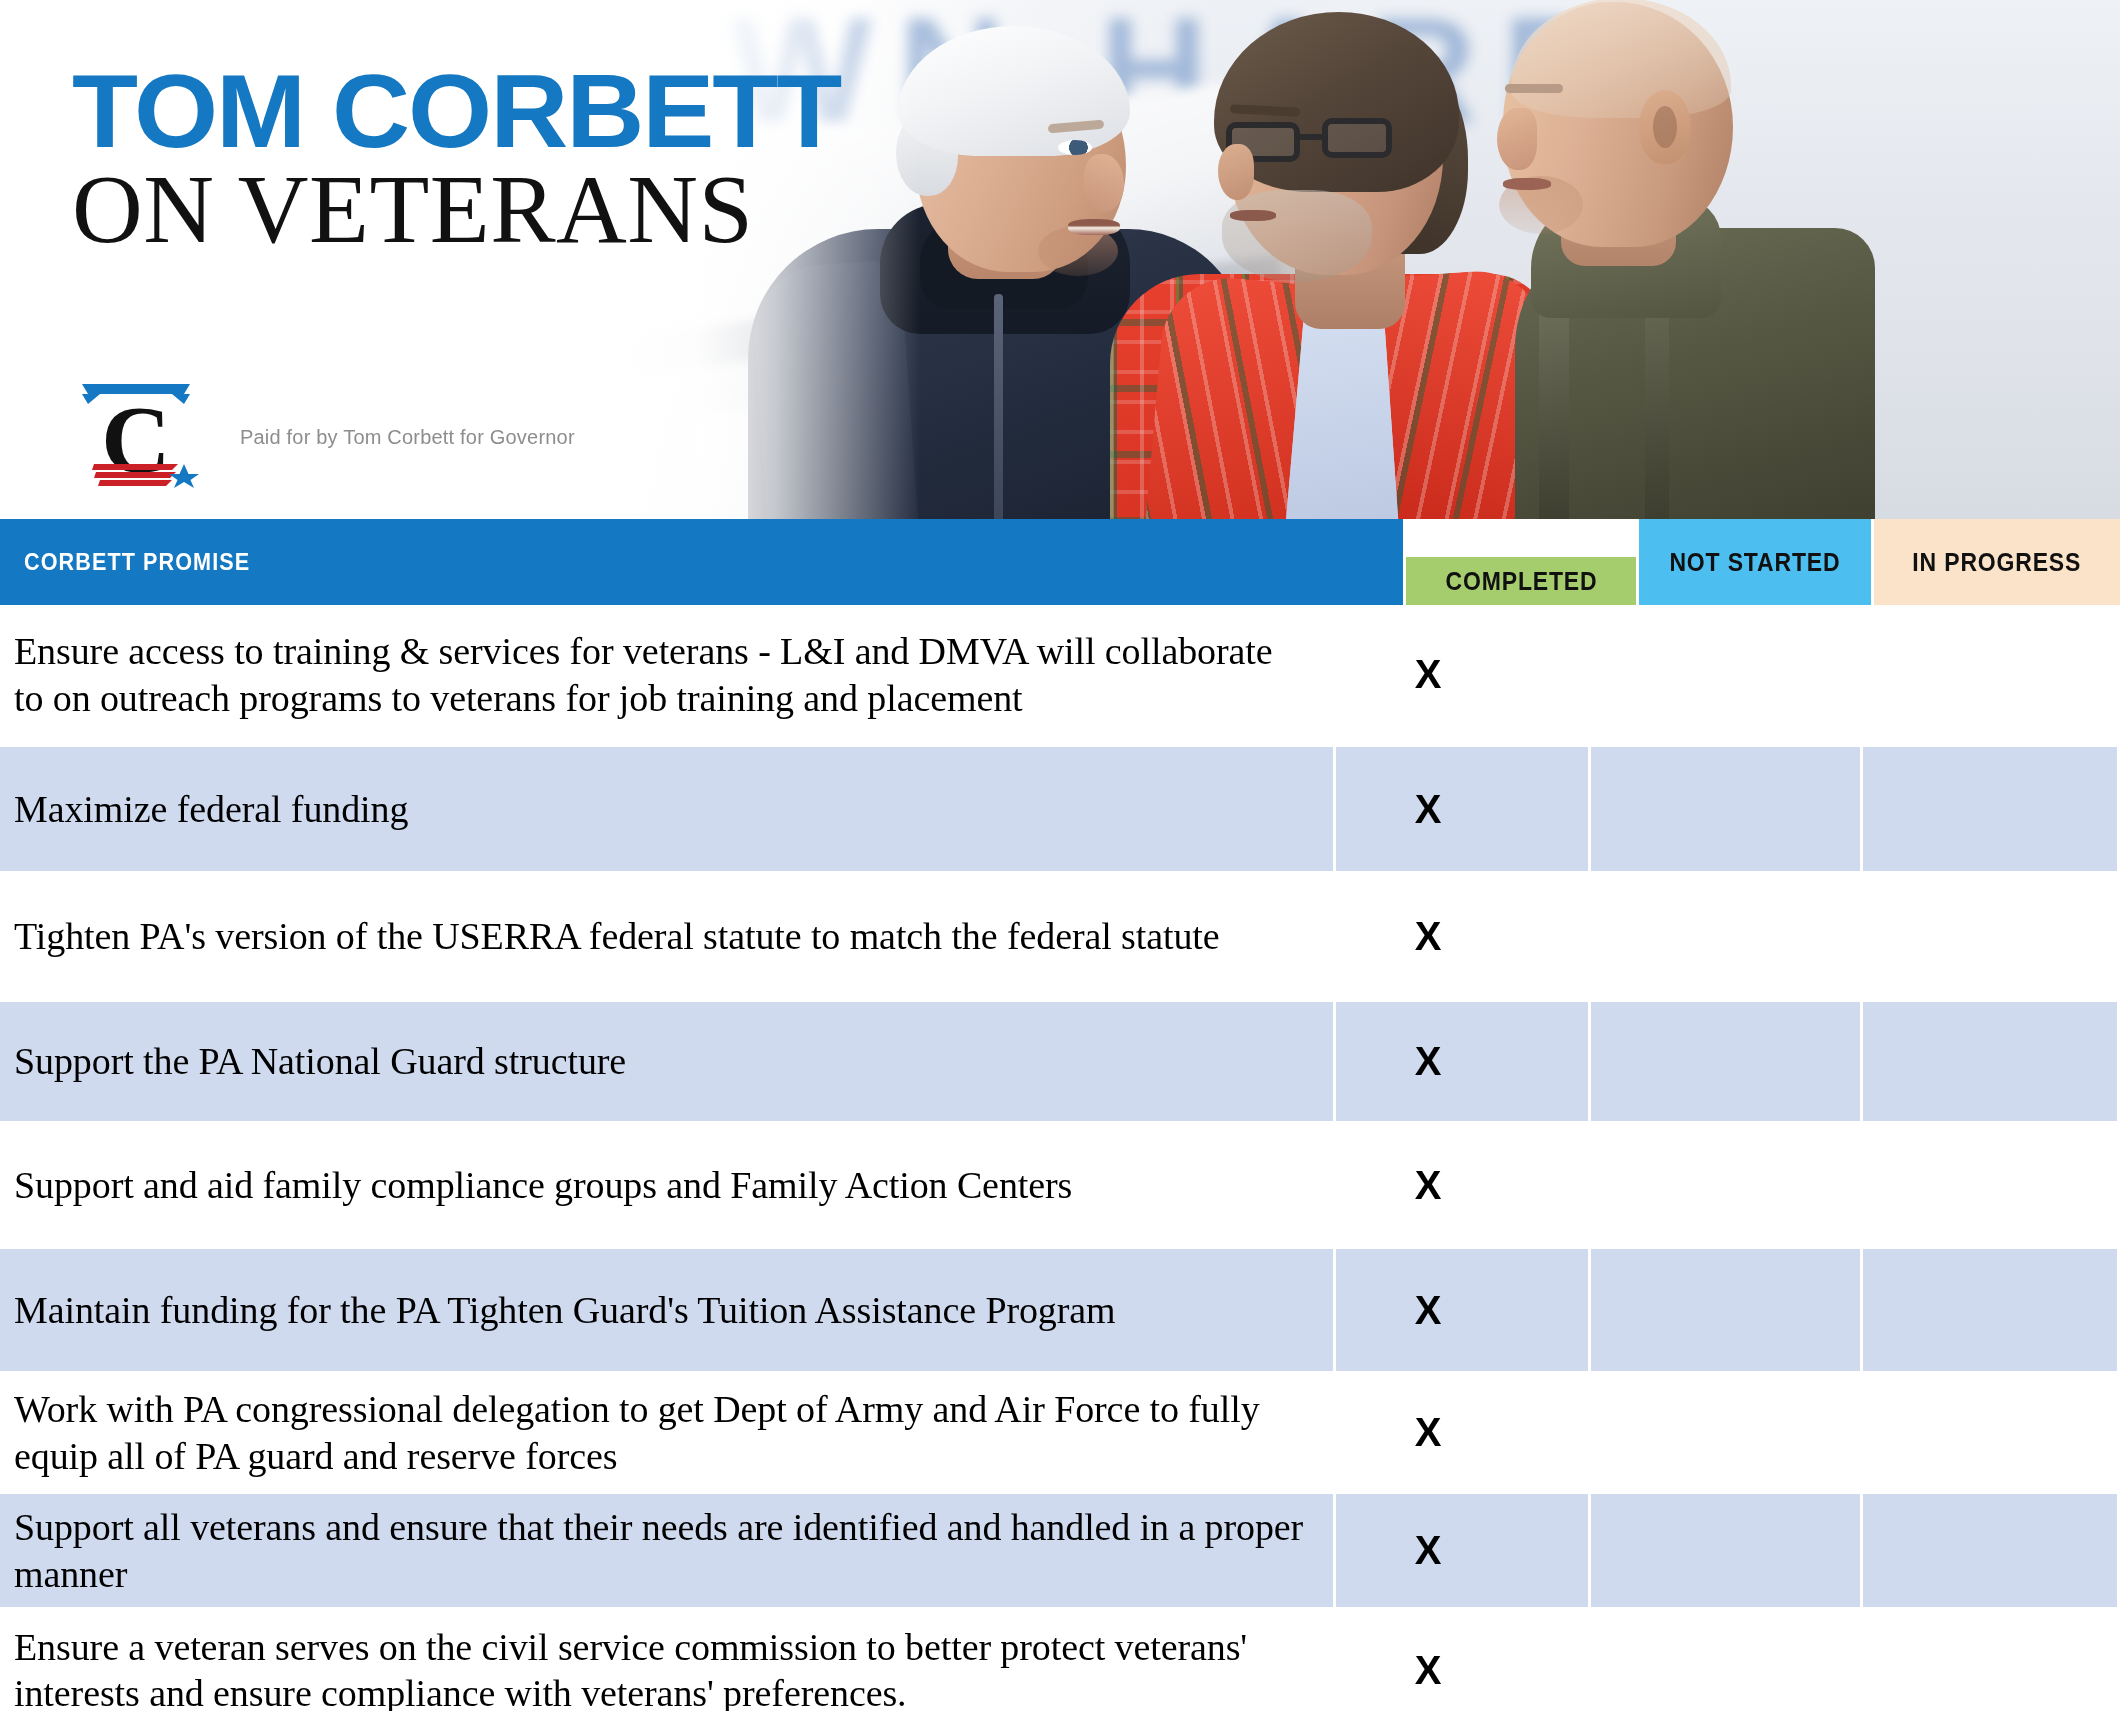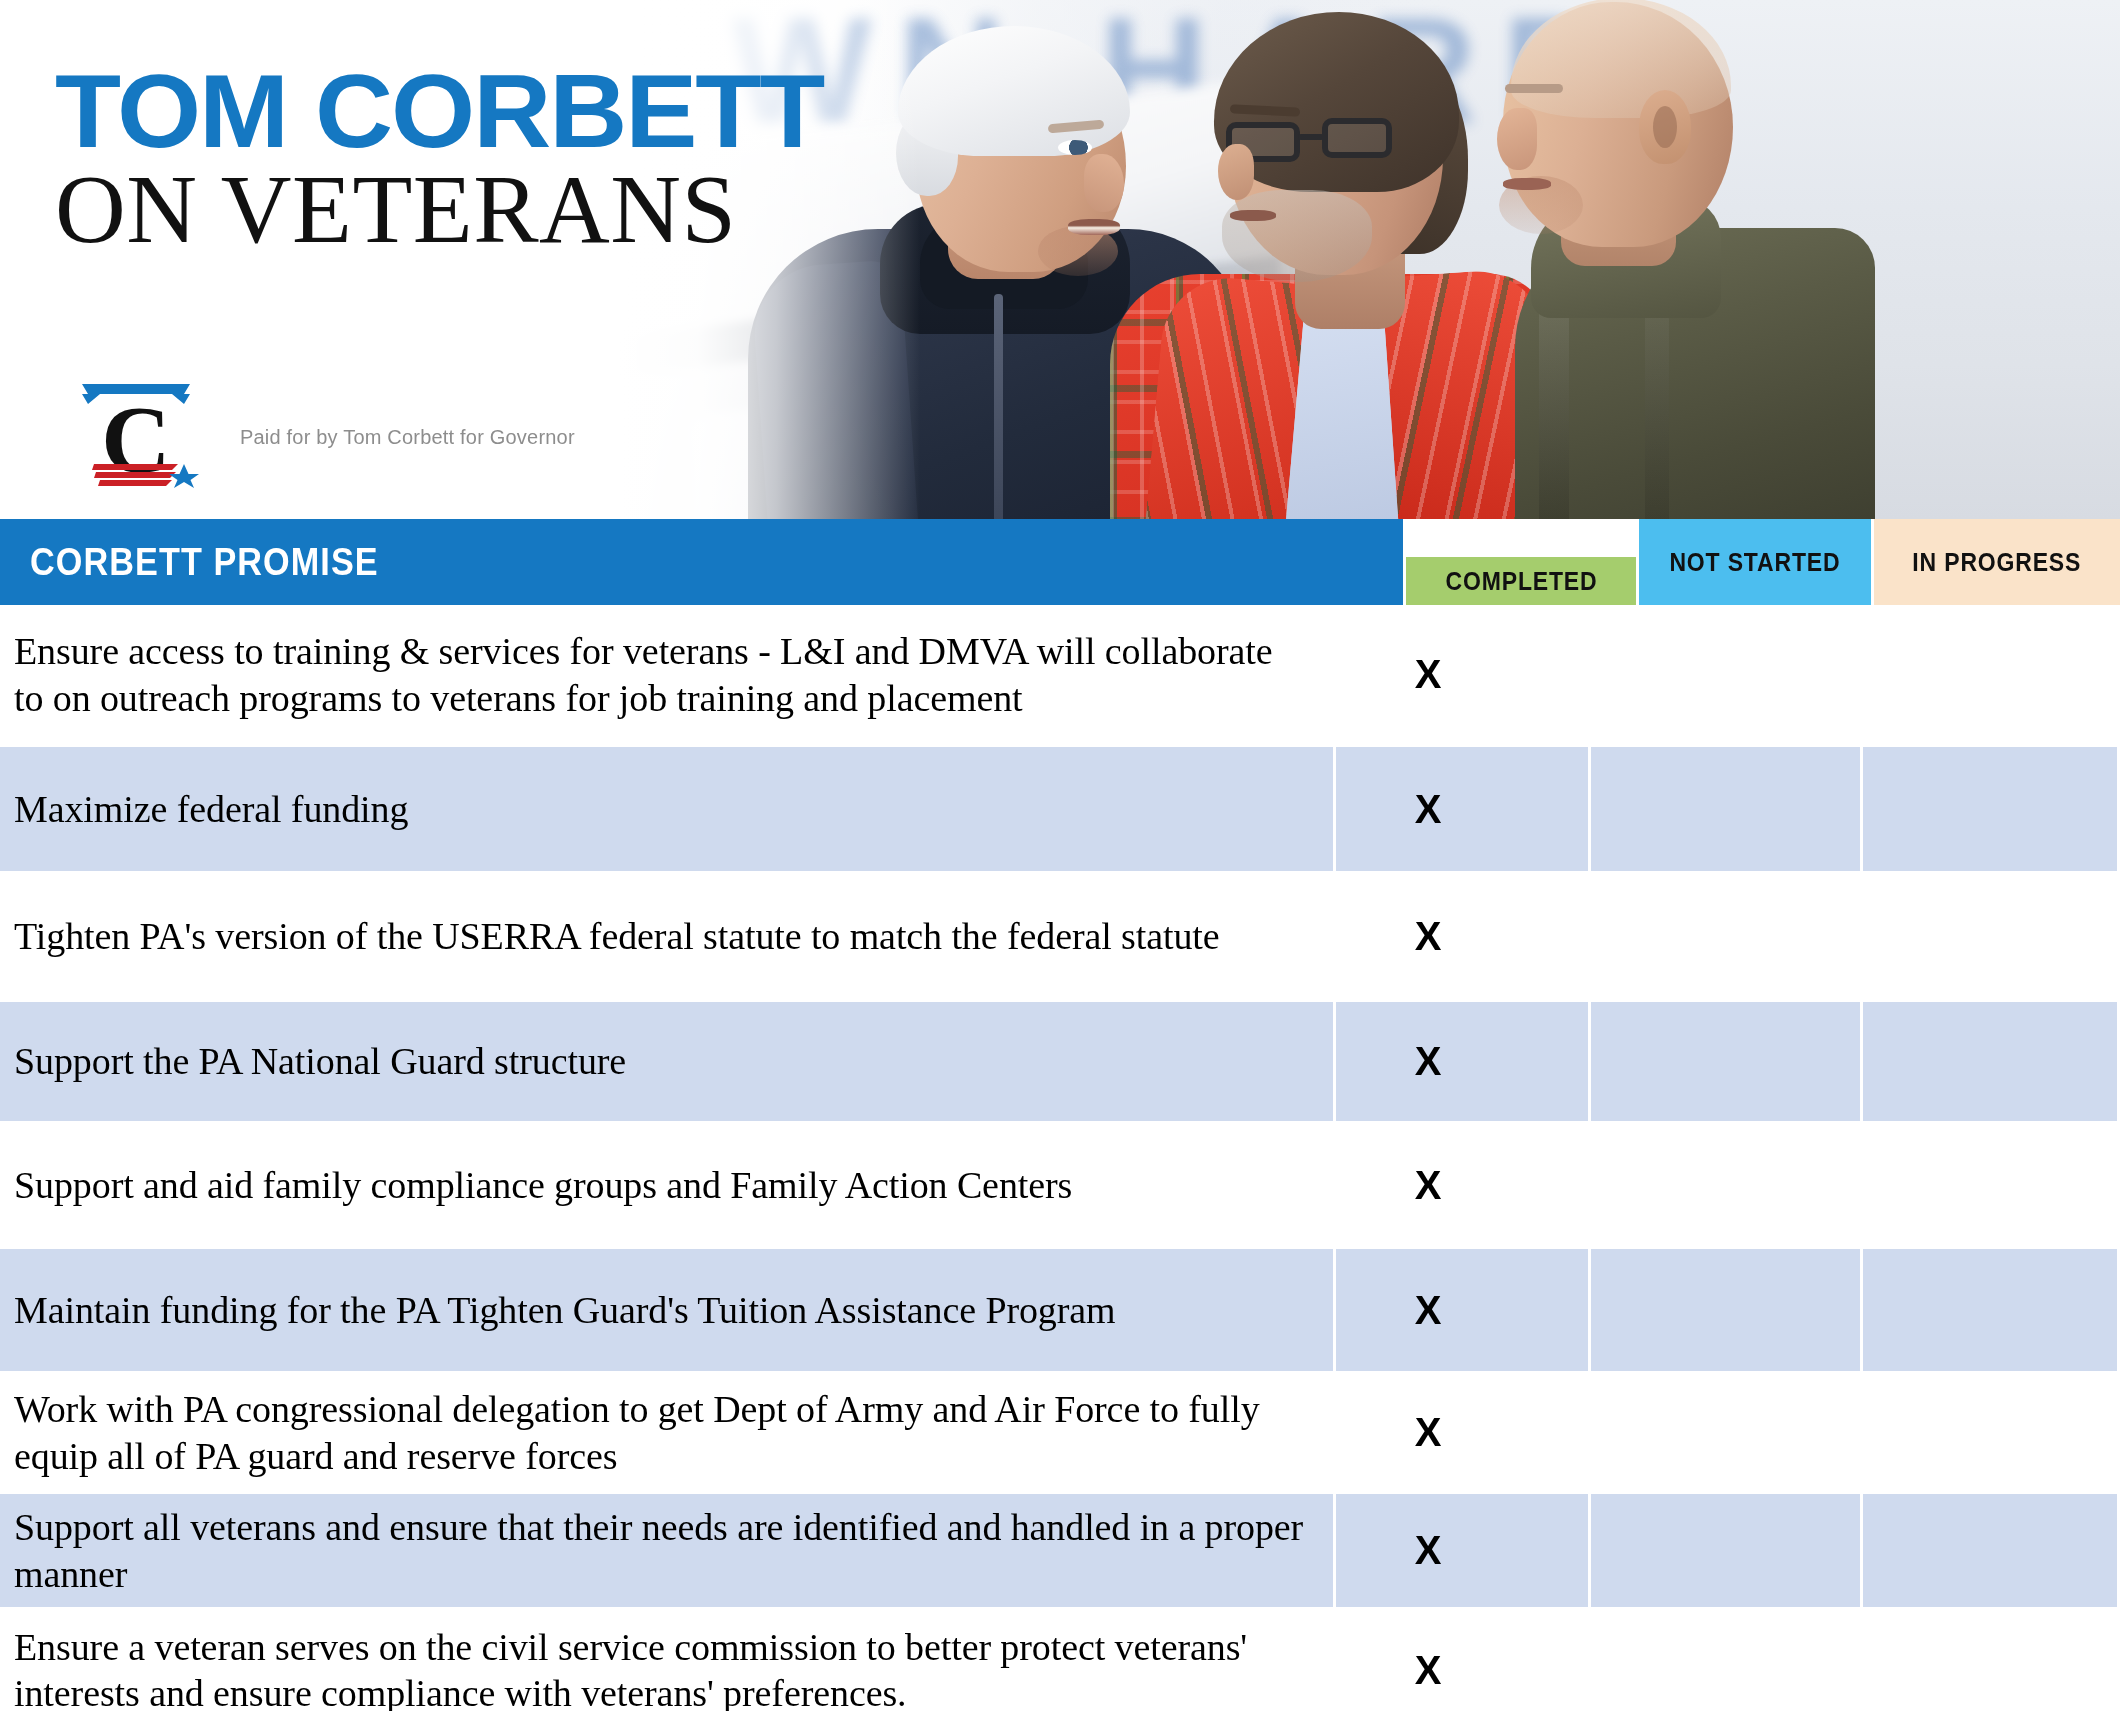--- a/index.html
+++ b/index.html
@@ -202,21 +202,21 @@
   .m3-chin { position:absolute; left:24px; top:188px; width:84px; height:58px;
     background: linear-gradient(180deg, rgba(196,146,118,.5), rgba(176,128,102,.15)); border-radius:50%; }
 
   
   .photo-fade {
     position:absolute; top:0; left:0; width:300px; height:519px;
     background: linear-gradient(90deg,#ffffff 0%, rgba(255,255,255,.97) 26%, rgba(255,255,255,.72) 52%, rgba(255,255,255,0) 100%);
   }
 
   
-  .title-block { position:absolute; left:55px; top:62px; z-index: 5; }
+  .title-block { position:absolute; left:72px; top:62px; z-index: 5; }
   .title-main {
     font-family:"Liberation Sans", sans-serif;
     font-weight:700; font-size:104px; line-height:.96;
     letter-spacing:-2px; color:#1578c2;
     transform: scaleX(1.04); transform-origin: left center;
   }
   .title-sub {
     font-family:"Liberation Serif", serif;
     font-weight:400; font-size:98px; line-height:1.02;
     letter-spacing:.5px; color:#111111; margin-top:-2px;
@@ -237,22 +237,22 @@
     font-family:"Liberation Sans", sans-serif; font-size:20px; font-weight:400;
     color:#8d8d8d; letter-spacing:.2px; white-space:nowrap;
   }
 
   
   .table { position:absolute; top:519px; left:0; width:2120px; }
 
   .thead { display:flex; width:2120px; height:86px; }
   .th-promise {
     width:1534px; background:#1578c2; color:#ffffff; display:flex; align-items:center;
-    padding-left:30px;
-    font-family:"Liberation Sans", sans-serif; font-weight:700; font-size:38px;
+    padding-left:24px;
+    font-family:"Liberation Sans", sans-serif; font-weight:700; font-size:24px;
     letter-spacing:1.2px; transform-origin:left center;
   }
   .th-promise span { display:inline-block; transform: scaleX(.9); transform-origin:left center; }
   .th-status {
     display:flex; align-items:center; justify-content:center;
     font-family:"Liberation Sans", sans-serif; font-weight:700; font-size:25px;
     letter-spacing:.9px; color:#111; border-left:3px solid #ffffff;
   }
   .th-completed { width:255px; background:#a5cd6d;margin-top:38px; }
   .th-progress  { width:272px; background:#fae3c9; }

